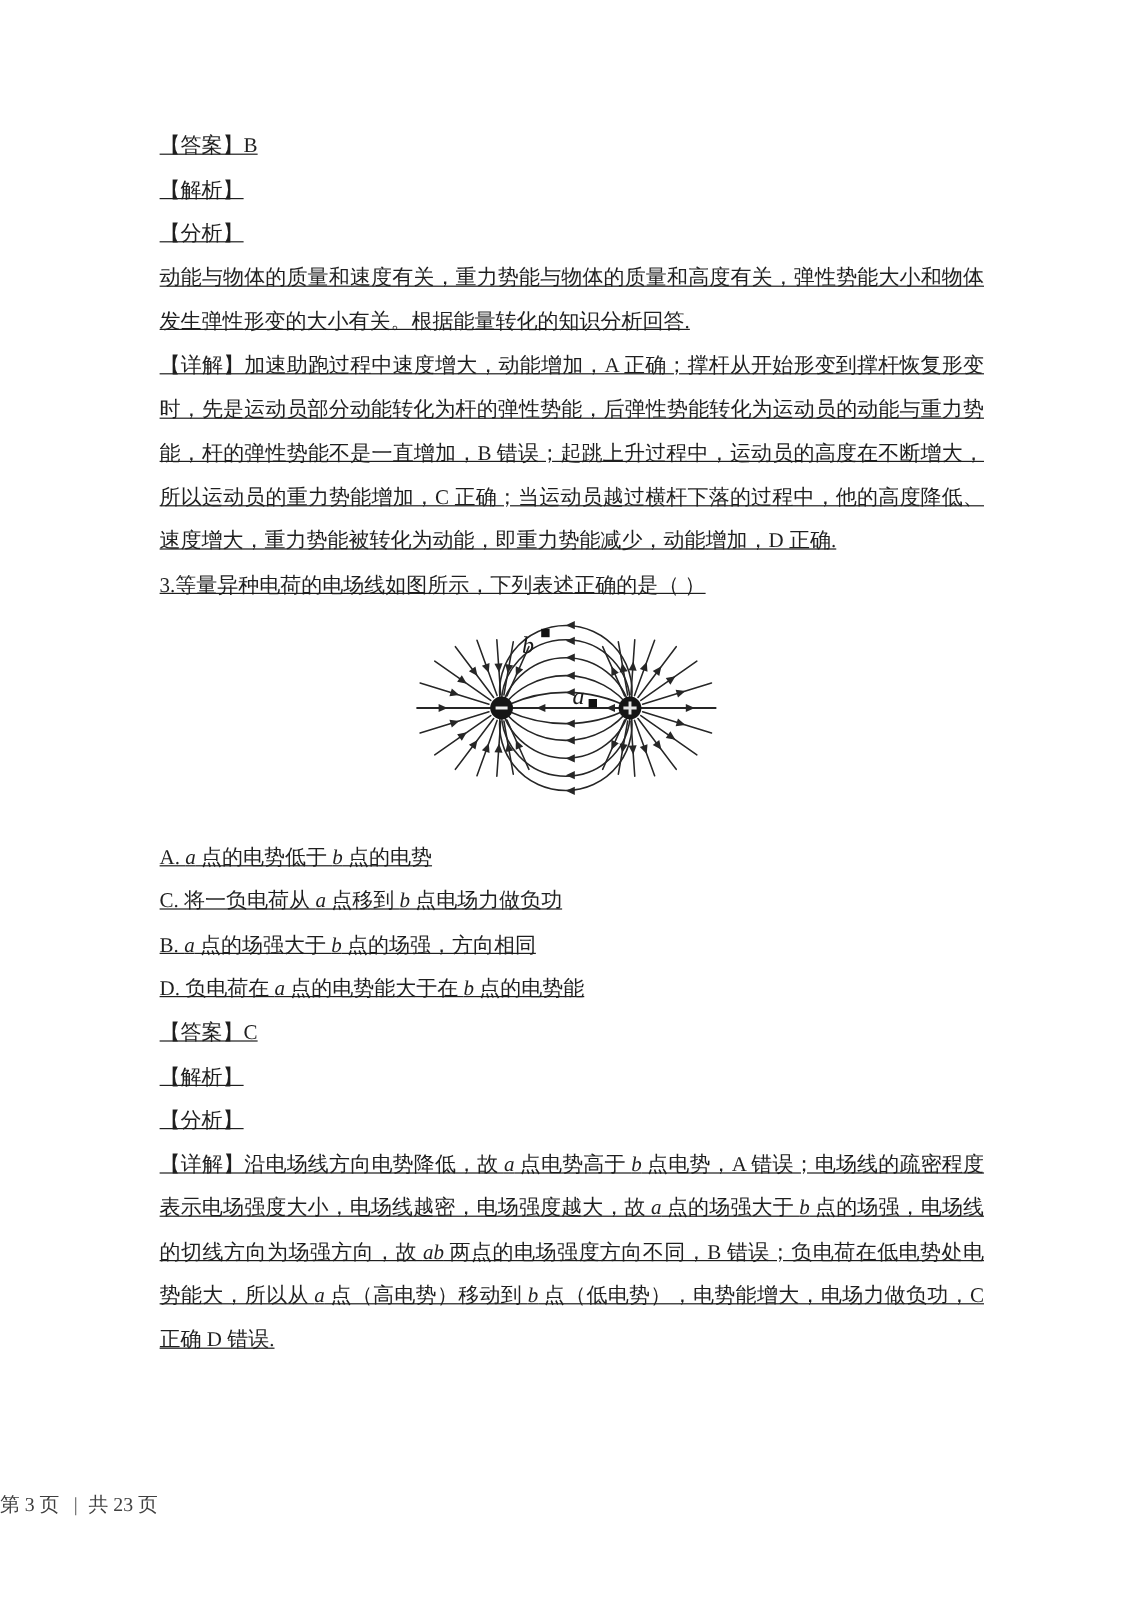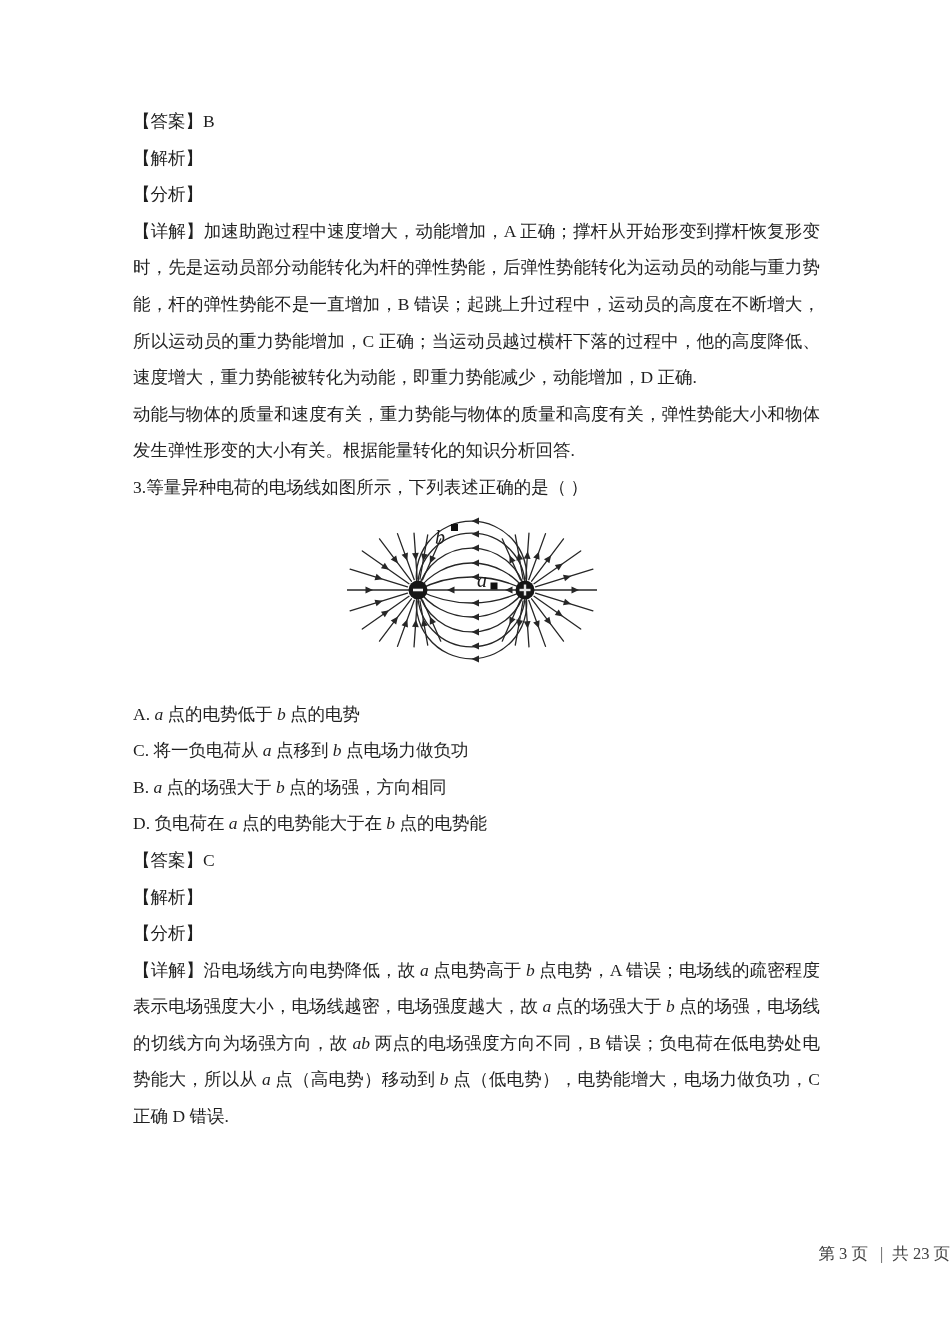--- a/index.html
+++ b/index.html
@@ -17,20 +17,21 @@
     left: 133px;
     top: 103px;
     width: 687px;
     font-size: 17.5px;
     line-height: 36.6px;
   }
   .content p {
     margin: 0;
     text-align: justify;
     text-justify: inter-character;
+    text-decoration: underline;
   }
   .content p i { font-style: italic; }
   .fig-wrap {
     height: 183px;
     text-align: left;
   }
   .fig-wrap svg {
     display: block;
     margin-left: 214px;
     margin-top: 7px;
@@ -39,37 +40,37 @@
     font-family: "Liberation Serif", "DejaVu Serif", serif;
     font-style: italic;
     font-size: 20px;
     fill: #1a1a1a;
   }
   .footer {
     position: absolute;
     top: 1243px;
     left: 0;
     width: 100%;
-    text-align: right;
+    text-align: left;
     font-size: 16.5px;
     color: #3f3f3f;
   }
   .footer .sep { margin: 0 9px 0 12px; color: #555; }
 </style>
 </head>
 <body>
 
 <div class="page">
   <div class="content">
 
     <p>【答案】B</p>
     <p>【解析】</p>
     <p>【分析】</p>
+    <p>动能与物体的质量和速度有关，重力势能与物体的质量和高度有关，弹性势能大小和物体发生弹性形变的大小有关。根据能量转化的知识分析回答.</p>
     <p>【详解】加速助跑过程中速度增大，动能增加，A 正确；撑杆从开始形变到撑杆恢复形变时，先是运动员部分动能转化为杆的弹性势能，后弹性势能转化为运动员的动能与重力势能，杆的弹性势能不是一直增加，B 错误；起跳上升过程中，运动员的高度在不断增大，所以运动员的重力势能增加，C 正确；当运动员越过横杆下落的过程中，他的高度降低、速度增大，重力势能被转化为动能，即重力势能减少，动能增加，D 正确.</p>
-    <p>动能与物体的质量和速度有关，重力势能与物体的质量和高度有关，弹性势能大小和物体发生弹性形变的大小有关。根据能量转化的知识分析回答.</p>
 
     <p>3.等量异种电荷的电场线如图所示，下列表述正确的是（  ）</p>
 
     <div class="fig-wrap">
       <svg id="field-figure" width="250" height="150" viewBox="0 0 250 150" xmlns="http://www.w3.org/2000/svg">
           <line x1="0" y1="77" x2="250" y2="77" stroke="#262626" stroke-width="1.6" stroke-linecap="round"></line>
           <polygon points="0,0 -7.5,-3.4 -7.5,3.4" fill="#262626" transform="translate(26 77) rotate(0)"></polygon>
           <polygon points="0,0 -7.5,-3.4 -7.5,3.4" fill="#262626" transform="translate(232 77) rotate(0)"></polygon>
           <polygon points="0,0 -7.5,-3.4 -7.5,3.4" fill="#262626" transform="translate(100 77) rotate(180)"></polygon>
           <polygon points="0,0 -7.5,-3.4 -7.5,3.4" fill="#262626" transform="translate(158 77) rotate(180)"></polygon>

